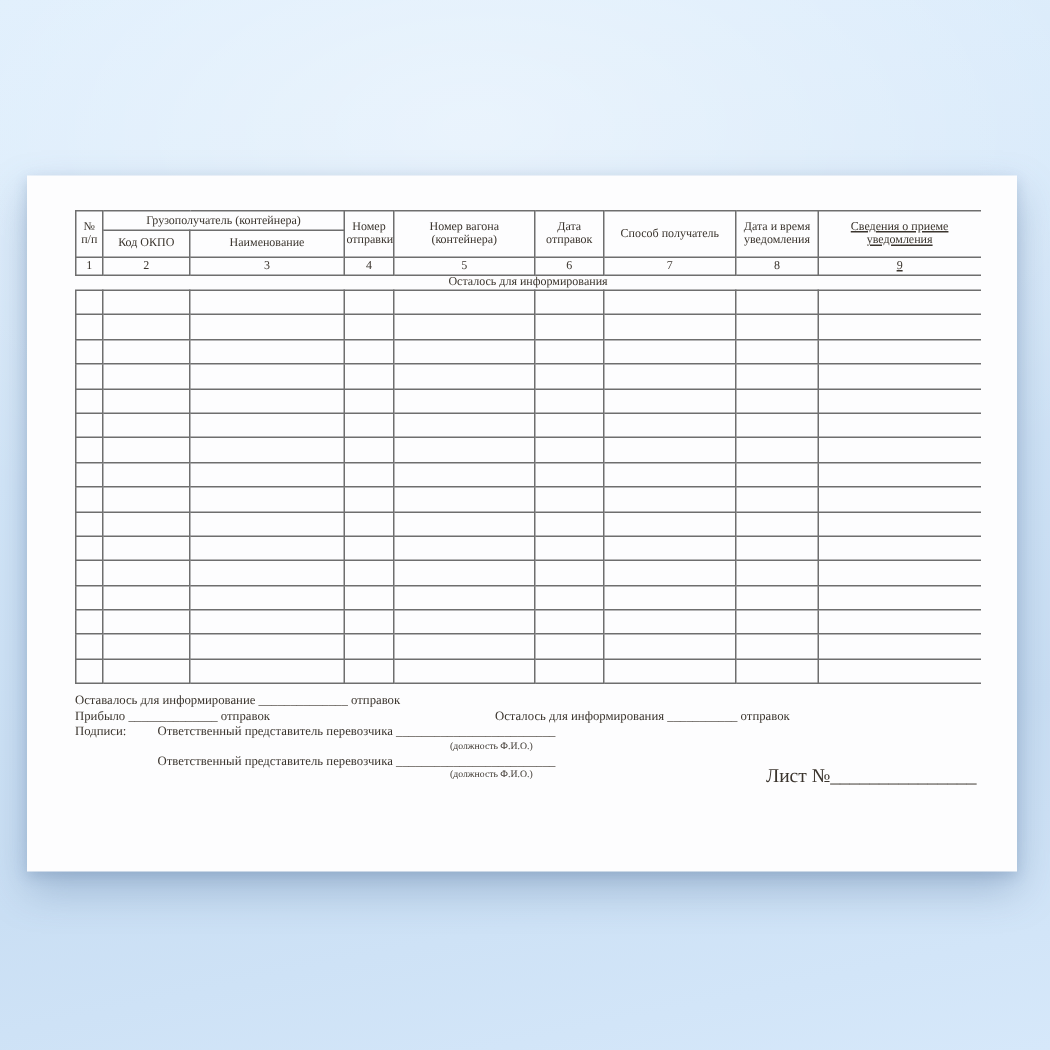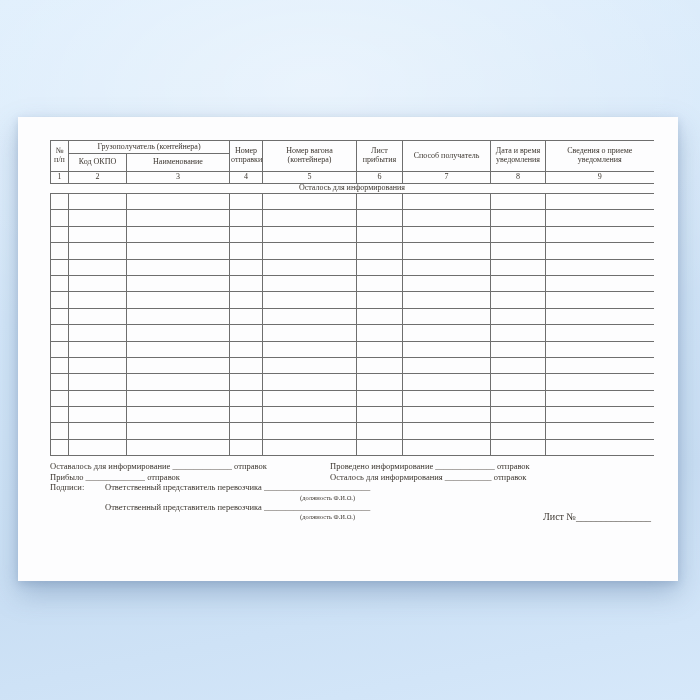--- a/index.html
+++ b/index.html
@@ -38,41 +38,41 @@
   .form-table th,.form-table td{
     border:1px solid var(--line);
     font-weight:normal;
     text-align:center;
     vertical-align:middle;
     padding:0 1px;
     line-height:1.12;
     overflow:hidden;
     white-space:normal;
   }
-  .form-table .no-r{border-right:none;}
+  .form-table .no-r{border-right:none;text-decoration:underline;}
   tr.h1{height:13px;}
   tr.h2{height:18px;}
   tr.nums{height:12px;}
   tr.span-row{height:10px;}
   tr.span-row td{border-left:none;border-right:none;font-size:8px;}
   tbody tr{height:16.4px;}
   .footer{
     width:603px;
     margin-top:5px;
     font-size:8.5px;
     line-height:10.5px;
   }
   .f-line{display:flex;}
   .f-left{width:280px;}
   .sig-label{width:55px;flex:none;}
   .sig-indent{margin-left:55px;}
   .hint-line{display:flex;line-height:9px;font-size:6.5px;}
   .hint{margin-left:250px;}
   .spacer{flex:1;}
-  .sheet{margin-right:2px;font-size:10px;margin-left:28px;}
+  .sheet{margin-right:2px;font-size:13px;margin-left:28px;}
 </style>
 </head>
 <body>
 
 <div class="stage">
   <div class="paper">
     <div class="paper-inner">
 
       <table class="form-table">
         <colgroup>
@@ -88,21 +88,21 @@
         </colgroup>
         <thead>
           <tr class="h1">
             <th rowspan="2">
               <div>№</div>
               <div>п/п</div>
             </th>
             <th colspan="2">Грузополучатель (контейнера)</th>
             <th rowspan="2">Номер отправки</th>
             <th rowspan="2">Номер вагона (контейнера)</th>
-            <th rowspan="2">Лист прибытия</th>
+            <th rowspan="2">Дата отправок</th>
             <th rowspan="2">Способ получатель</th>
             <th rowspan="2">Дата и время уведомления</th>
             <th rowspan="2" class="no-r">Сведения о приеме уведомления</th>
           </tr>
           <tr class="h2">
             <th>Код ОКПО</th>
             <th>Наименование</th>
           </tr>
           <tr class="nums">
             <td>1</td>
@@ -295,21 +295,20 @@
               <td></td>
               <td></td>
               <td class="no-r"></td>
             </tr>
           </tbody>
       </table>
 
       <div class="footer">
         <div class="f-line">
           <span class="f-left">Оставалось для информирование ______________ отправок</span>
-          <span>Проведено информирование ______________ отправок</span>
         </div>
         <div class="f-line">
           <span class="f-left">Прибыло ______________ отправок</span>
           <span>Осталось для информирования ___________ отправок</span>
         </div>
         <div class="f-line">
           <span class="sig-label">Подписи:</span>
           <span>Ответственный представитель перевозчика _________________________</span>
         </div>
         <div class="hint-line">

